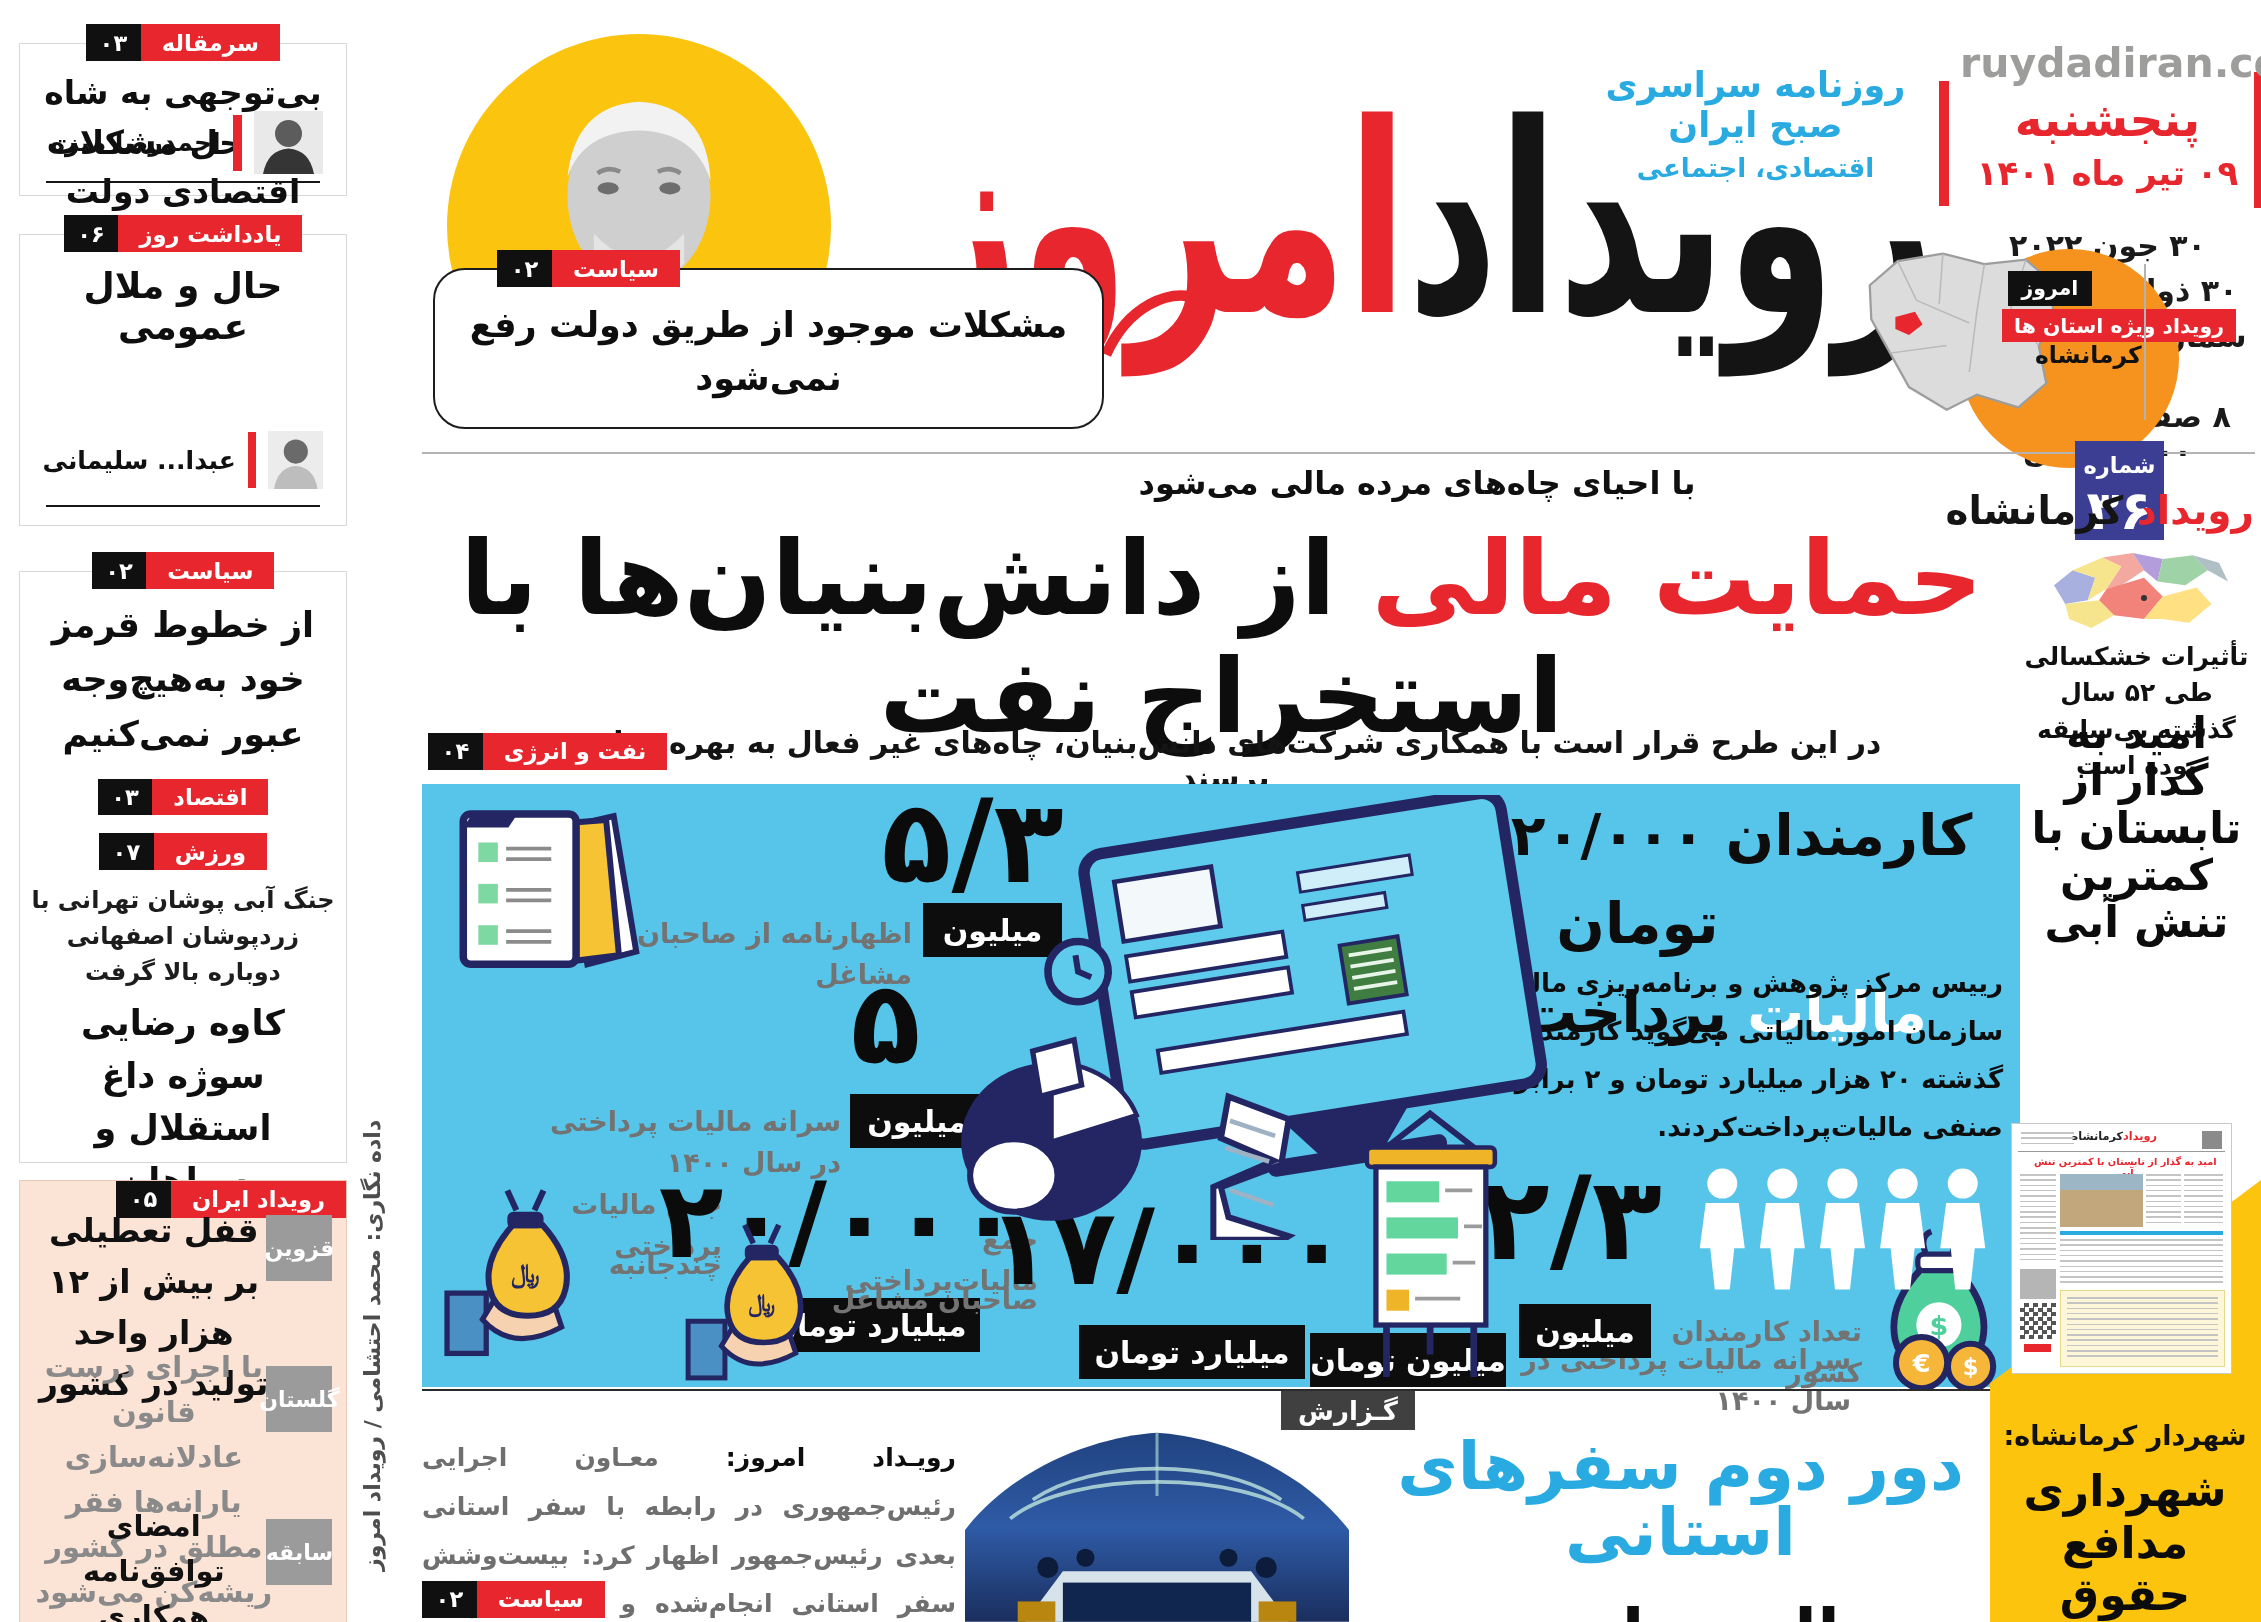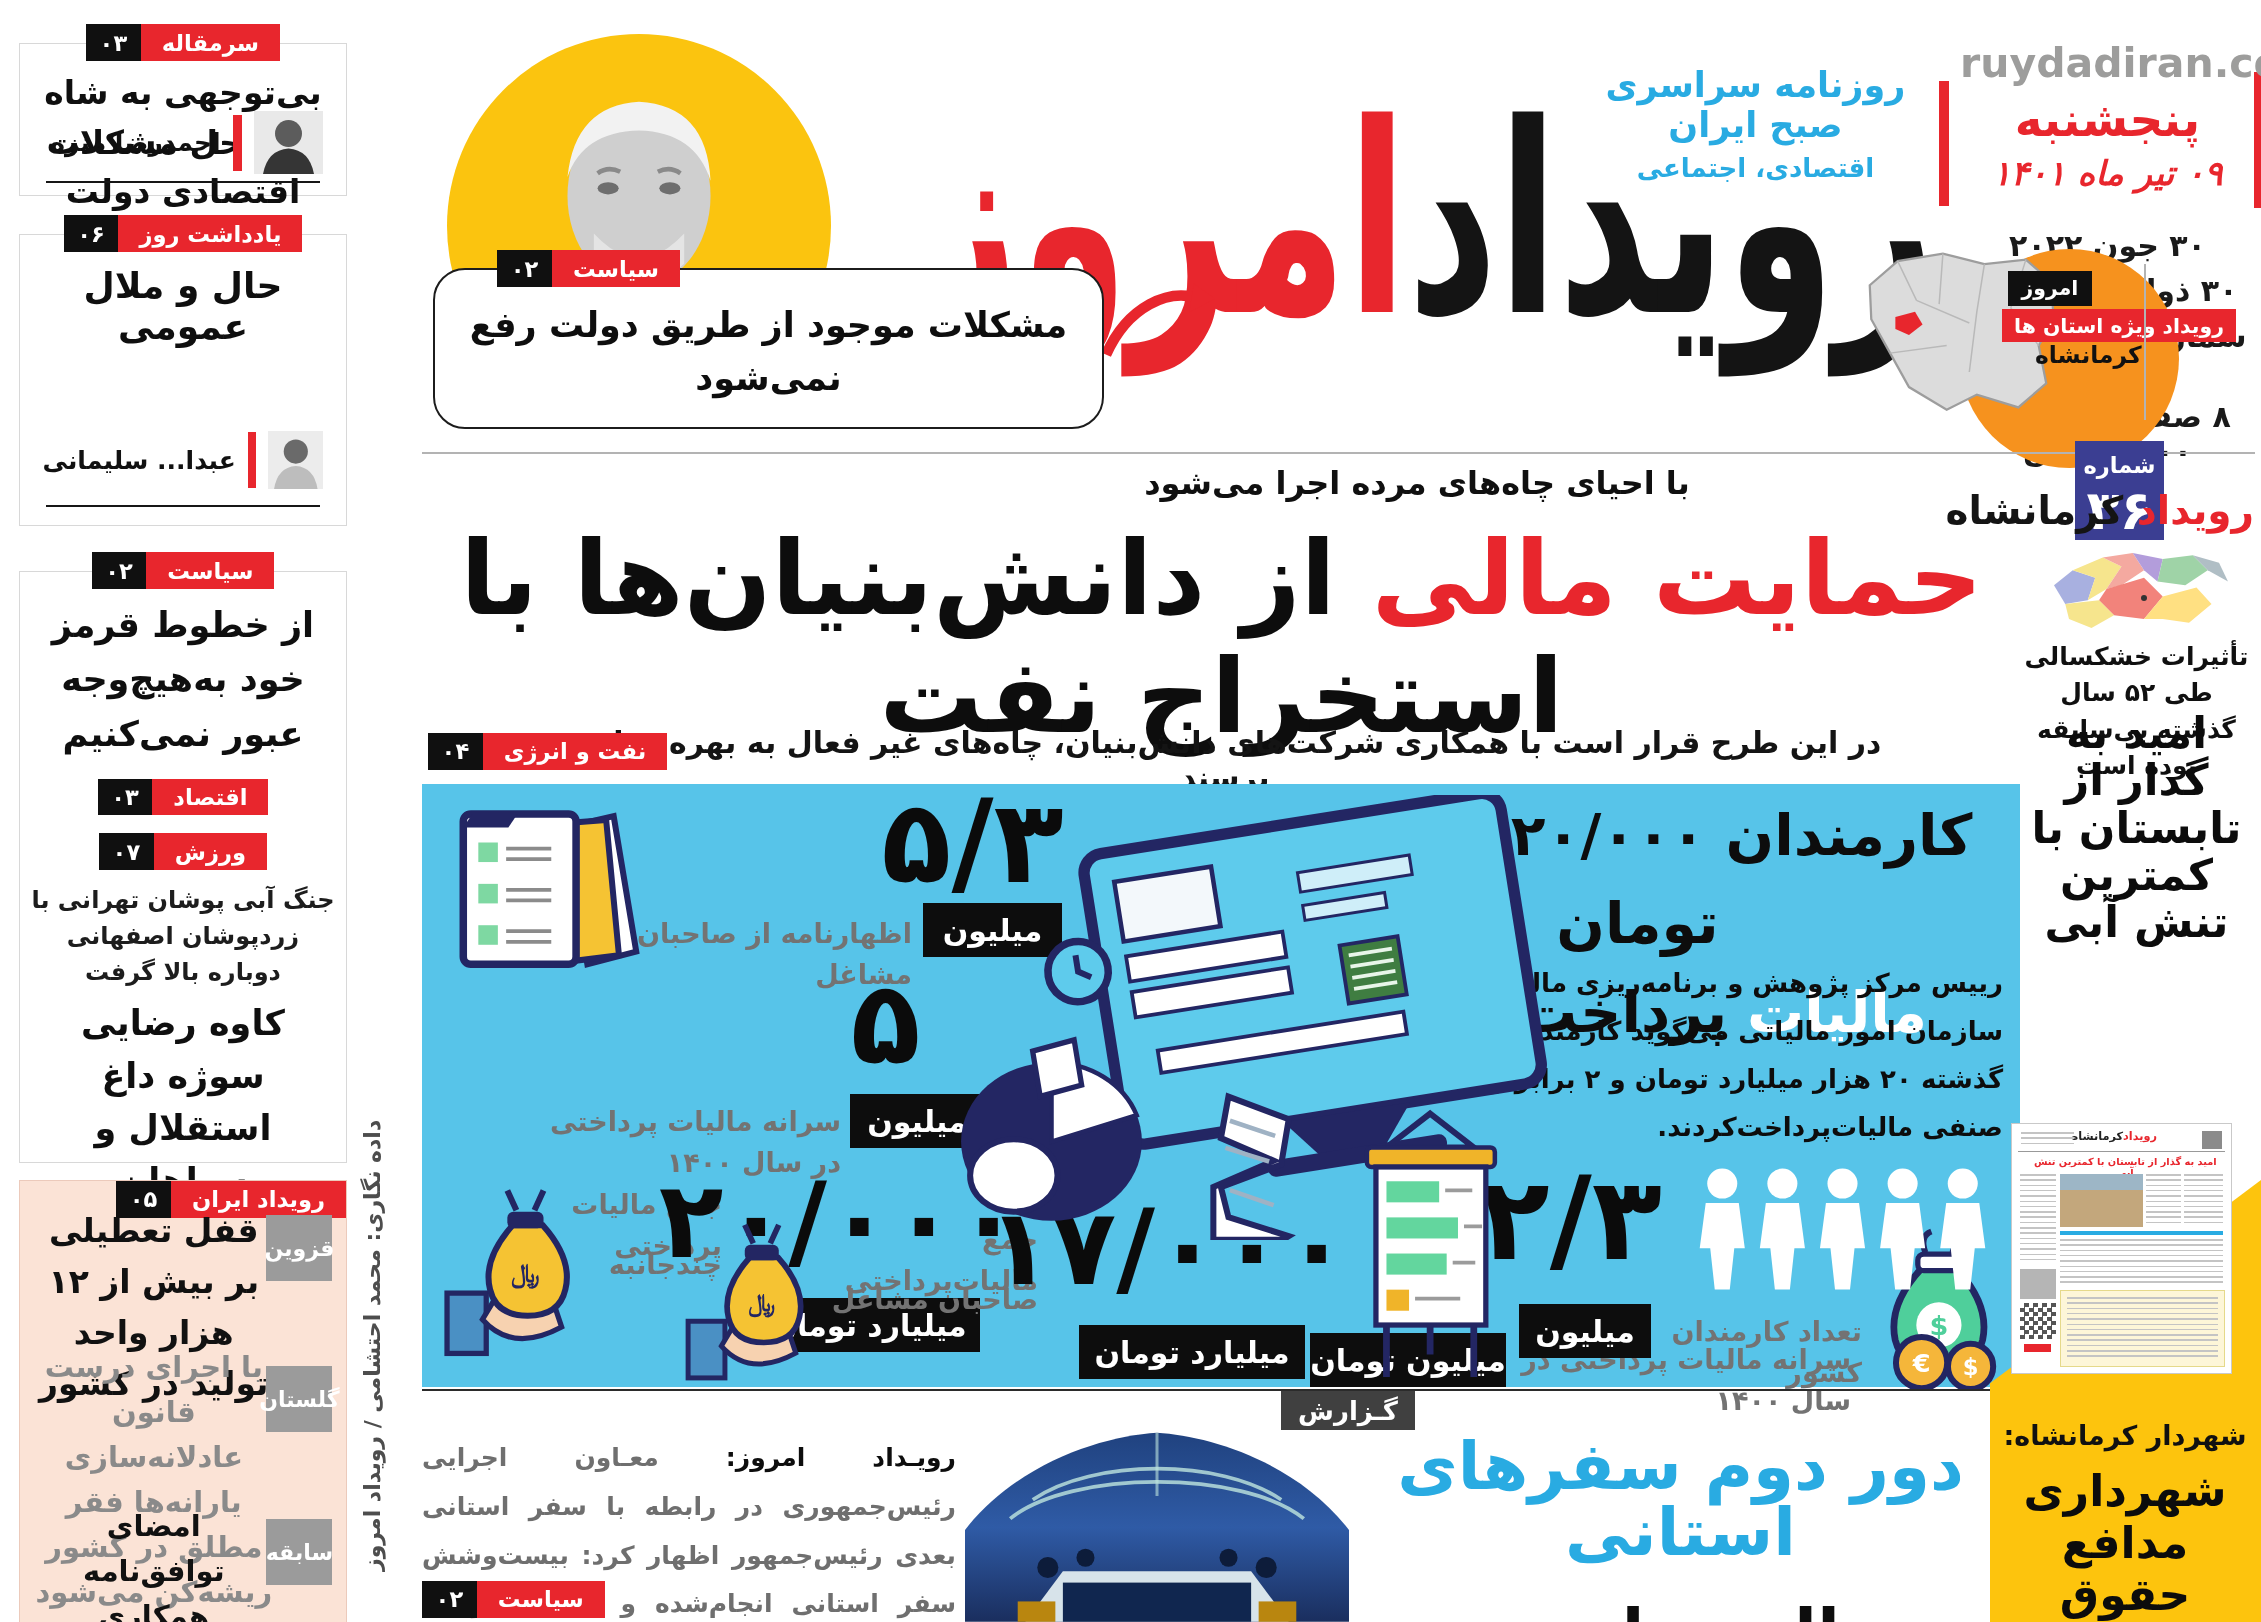--- a/index.html
+++ b/index.html
@@ -25,21 +25,21 @@
   
   .masthead{position:absolute;top:89px;right:324px;white-space:nowrap;font-weight:bold;font-size:200px;
             line-height:1;transform:scale(.88,1.32);transform-origin:right top;letter-spacing:0;}
   .masthead .mb{color:#141414;} .masthead .mr{color:#e8262d;}
   .bubble{position:absolute;left:433px;top:268px;width:667px;height:157px;background:#fff;border:2.3px solid #1c1c1c;
           border-radius:32px;z-index:6;}
   .bubble .btxt{margin-top:29px;text-align:center;font-size:35px;font-weight:bold;line-height:1.5;color:#0e0e0e;}
   .datecol{position:absolute;left:1960px;top:39px;width:295px;text-align:center;}
   .datecol .site{font-size:41px;font-weight:bold;color:#9d9d9c;direction:ltr;}
   .datecol .wd{font-size:47px;font-weight:bold;color:#e8262d;margin-top:4.5px;}
-  .datecol .d1{font-size:34px;font-weight:bold;color:#e8262d;margin-top:6px;font-style:italic;}
+  .datecol .d1{font-size:34px;font-weight:bold;color:#e8262d;margin-top:6px;}
   .datecol .d2{font-size:30px;font-weight:bold;color:#1a1a1a;margin-top:10.6px;}
   .redno{color:#e8262d;}
   .tagline{position:absolute;left:1579px;top:65px;width:353px;text-align:center;color:#29abe2;}
   .tagline .t1{font-size:35px;font-weight:bold;}
   .tagline .t2{font-size:26px;font-weight:bold;margin-top:7.5px;}
   
   .kicker{position:absolute;left:927px;top:464px;width:980px;text-align:center;font-size:32px;font-weight:bold;color:#101010;}
   .headline{position:absolute;left:430px;top:519px;width:1583px;text-align:center;font-weight:bold;font-size:103px;line-height:1.15;}
   .headline .hred{color:#e8262d;} .headline .hblack{color:#0d0d0d;}
   .subhead{position:absolute;left:528px;top:725px;width:1394px;text-align:center;font-size:30px;font-weight:bold;color:#141414;}
@@ -229,21 +229,21 @@
         </div>
       </div>
     <div class="provsq" style="right:13.6px;top:34px;">قزوین</div>
     <div class="pinktxt" style="top:24px;font-size:33px;color:#111;">قفل تعطیلی بر بیش از ۱۲ هزار واحد تولید در کشور</div>
     <div class="provsq" style="right:13.6px;top:185px;">گلستان</div>
     <div class="pinktxt" style="top:164px;font-size:29px;color:#8a8a8a;">با اجرای درست قانون عادلانه‌سازی یارانه‌ها فقر مطلق در کشور ریشه‌کن می‌شود</div>
     <div class="provsq" style="right:13.6px;top:338px;">سابقه</div>
     <div class="pinktxt" style="top:323px;font-size:29px;color:#111;">امضای توافق‌نامه همکاری چندجانبه بین جهاد دانشگاهی و دانشگاه سمنان</div>
   </div>
 
-  <div class="kicker">با احیای چاه‌های مرده اجرا می‌شود</div>
+  <div class="kicker">با احیای چاه‌های مرده مالی می‌شود</div>
   <div class="headline">
     <span class="hred">حمایت مالی</span><span class="hblack"> از دانش‌بنیان‌ها با استخراج نفت</span>
   </div>
   <div class="subhead">در این طرح قرار است با همکاری شرکت‌های دانش‌بنیان، چاه‌های غیر فعال به بهره‌برداری برسند</div>
   <div class="abs tag" style="left:428px;top:733px;">
     <span class="lbl">نفت و انرژی</span>
     <span class="pg">۰۴</span>
   </div>
 
   <div class="ig"></div>

